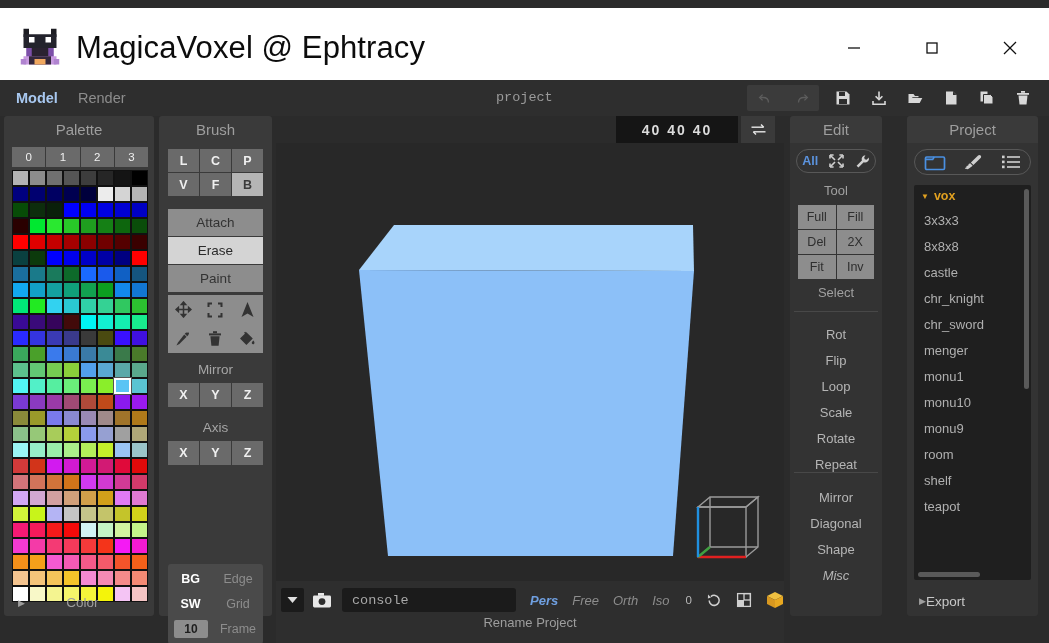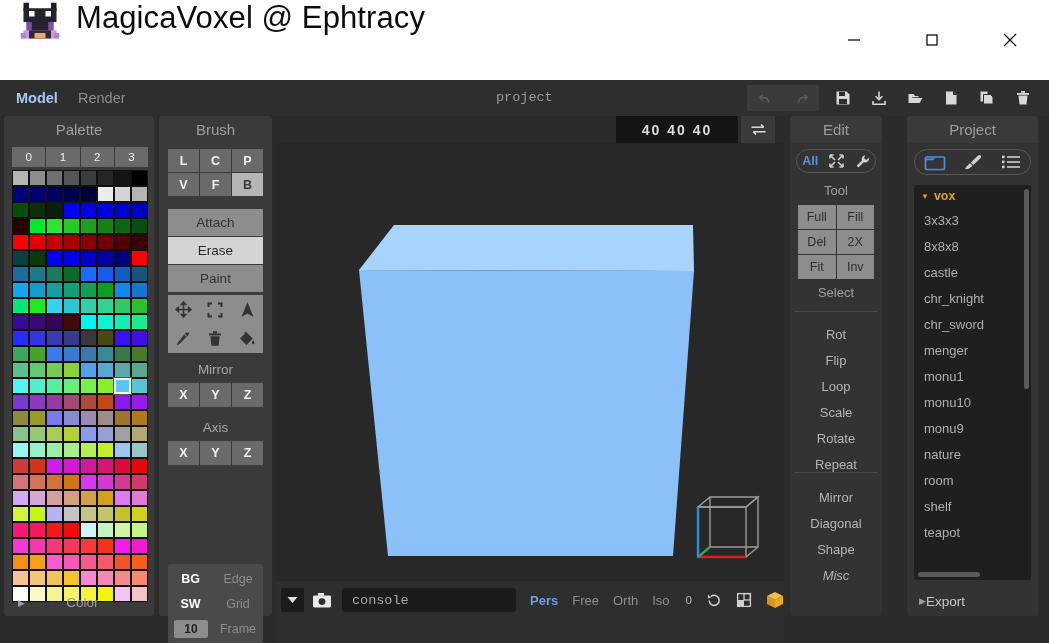--- a/index.html
+++ b/index.html
@@ -6,22 +6,22 @@
   html,body { width:1049px; height:643px; overflow:hidden; }
   body {
     font-family:"Liberation Sans", sans-serif;
     background:#2b2b2b;
     -webkit-font-smoothing:antialiased;
   }
   #app { position:relative; width:1049px; height:643px; background:#2b2b2b; }
 
   
   .titlebar {
-    position:absolute; left:0; top:0; width:1049px; height:80px;
-    background:#ffffff; display:flex; 
+    position:absolute; left:0; top:8px; width:1049px; height:80px;
+    background:#ffffff; display:flex; align-items:center;
   }
   .app-icon {
     margin-left:18px; width:44px; height:44px;
     display:block;
   }
   .app-title {
     margin-left:14px; font-size:31px; color:#0c0c0c;
     font-weight:400; letter-spacing:0.1px; white-space:nowrap;
   }
   .wincontrols { position:absolute; right:0; top:0; height:80px; display:flex; }
@@ -163,21 +163,21 @@
   }
   .sb-cam {
     width:22px; height:22px; margin-left:8px;
     display:flex; align-items:center; justify-content:center; cursor:pointer;
   }
   .console-input {
     margin-left:10px; width:196px; height:24px; background:#1b1b1b; border-radius:3px;
     display:flex; align-items:center; padding-left:10px;
     font-family:"Liberation Mono", monospace; font-size:13.5px; color:#a8a8a8; cursor:text;
   }
-  .vmode { font-size:13px; margin-left:14px; cursor:pointer; color:#8d8d8d; }
+  .vmode { font-size:13px; margin-left:14px; cursor:pointer; color:#8d8d8d;font-style:italic; }
   .vmode.on { color:#6f9fe0; font-weight:700; }
   .sb-num { font-size:11.5px; color:#b8b8b8; margin-left:16px; }
   .sb-ic { margin-left:14px; cursor:pointer; display:flex; align-items:center; }
   .rename {
     position:absolute; left:0; top:34px; width:508px; text-align:center;
     font-size:13px; color:#9e9e9e; cursor:pointer;
   }
 
   
   .edit-panel {
@@ -723,20 +723,21 @@
           </svg>
       </span>
       <span class="sb-ic">
         <svg width="18" height="18" viewBox="0 0 18 18">
             <polygon points="9,1 17,5 9,9 1,5" fill="#f0c040"></polygon>
             <polygon points="1,5 9,9 9,17 1,13" fill="#d89820"></polygon>
             <polygon points="17,5 9,9 9,17 17,13" fill="#e8a820"></polygon>
           </svg>
       </span>
     </div>
+    <div class="rename">Rename Project</div>
   </div>
 
   <div class="edit-panel">
     <div class="seg3">
       <span class="s on">All</span>
       <span class="s">
         <svg width="15" height="14" viewBox="0 0 15 14">
             <path d="M1.5 1.5 6 6M13.5 12.5 9 8M13.5 1.5 9 6M1.5 12.5 6 8" stroke="#d0d0d0" stroke-width="1.6" fill="none"></path>
             <path d="M1 1h3.6M1 1v3.6M14 13h-3.6M14 13V9.4M14 1h-3.6M14 1v3.6M1 13h3.6M1 13V9.4" stroke="#d0d0d0" stroke-width="1.6" fill="none"></path>
           </svg>
@@ -810,21 +811,20 @@
       <div id="file-items">
           <div class="fl-item">3x3x3</div>
           <div class="fl-item">8x8x8</div>
           <div class="fl-item">castle</div>
           <div class="fl-item">chr_knight</div>
           <div class="fl-item">chr_sword</div>
           <div class="fl-item">menger</div>
           <div class="fl-item">monu1</div>
           <div class="fl-item">monu10</div>
           <div class="fl-item">monu9</div>
-          <div class="fl-item">nature</div>
           <div class="fl-item">room</div>
           <div class="fl-item">shelf</div>
           <div class="fl-item">teapot</div>
         </div>
       <div class="fl-scroll-v"></div>
       <div class="fl-scroll-h"></div>
     </div>
     <div class="export-foot">
       <span class="arr">▶</span>
       <span class="lbl">Export</span>

